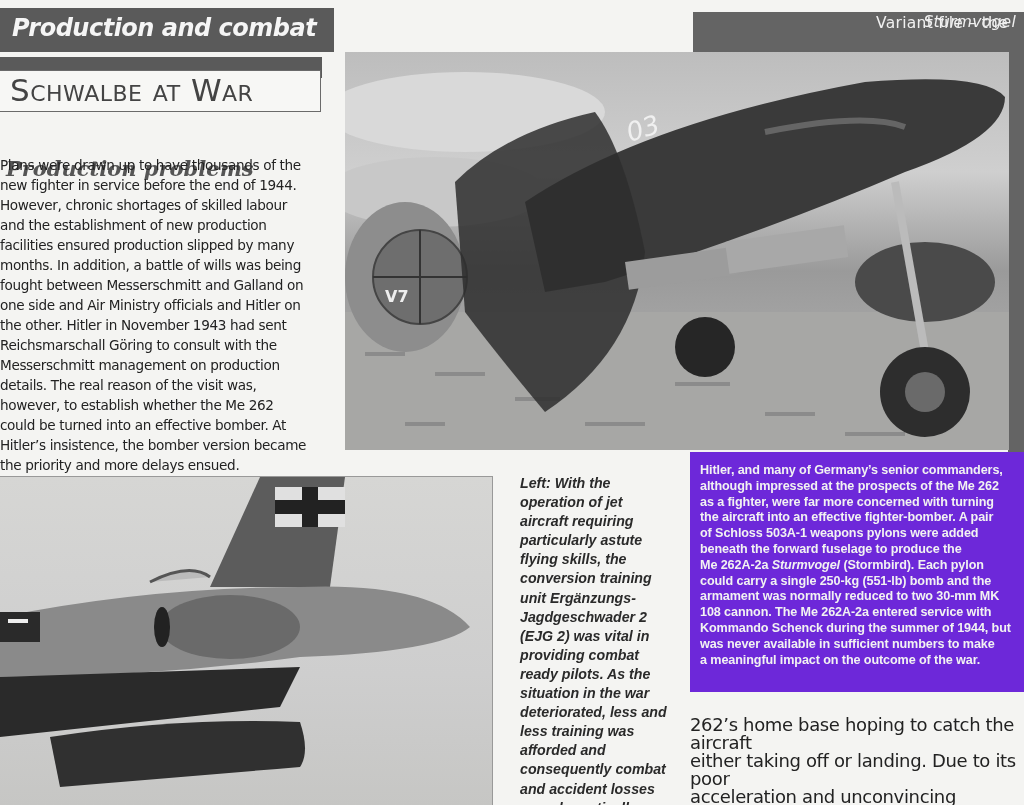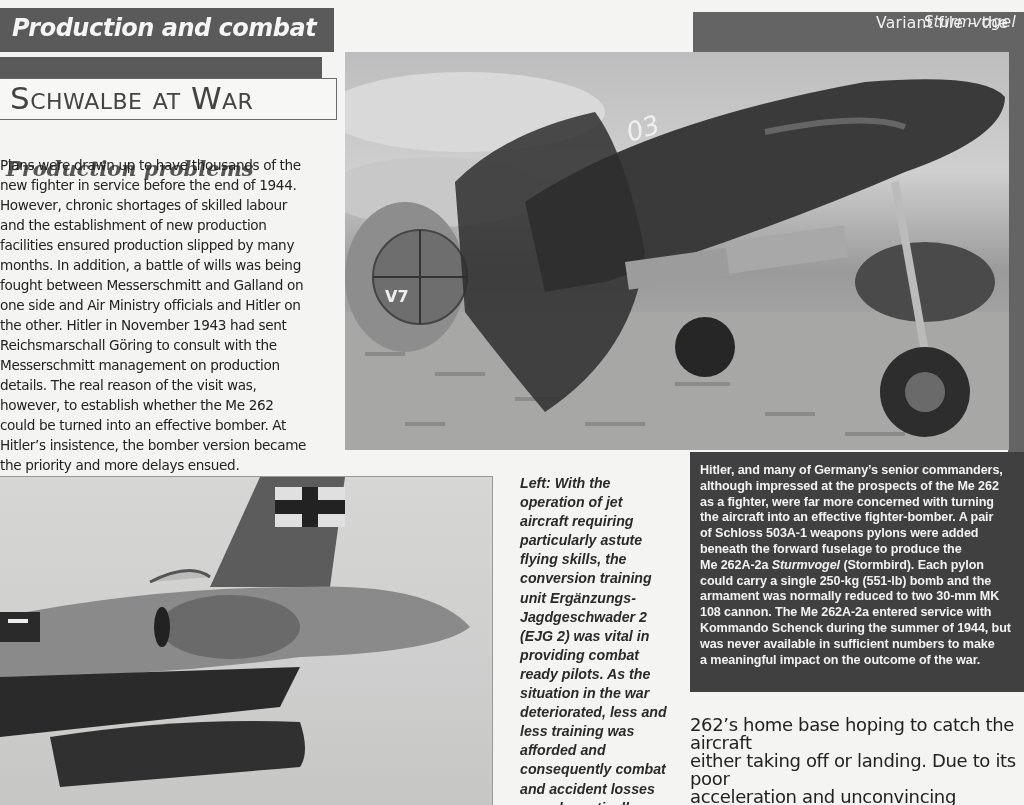--- a/index.html
+++ b/index.html
@@ -18,22 +18,22 @@
     }
     .section-bar span {
       position: absolute; left: 12px; top: 6px;
       font-family: "DejaVu Sans", sans-serif; font-weight: bold; font-style: italic;
       font-size: 24px; color: #f5f5f5; letter-spacing: -0.5px;
     }
     .section-strip {
       left: 0; top: 57px; width: 322px; height: 21px; background: #5a5a5a;
     }
     .title-box {
-      left: 0; top: 78px; width: 320px; height: 40px;
-      border: 1px solid #6a6a6a; border-left: none; background: #f7f7f5; padding-left: 16px;
+      left: 0; top: 70px; width: 320px; height: 40px;
+      border: 1px solid #6a6a6a; border-left: none; background: #f7f7f5;
     }
     .title-box span {
       position: absolute; left: 10px; top: 1px;
       font-family: "DejaVu Sans", sans-serif; font-size: 31px; color: #444;
       font-variant: small-caps; letter-spacing: 0.5px;
     }
     .subhead {
       left: 6px; top: 124px;
       font-family: "DejaVu Serif", serif; font-weight: bold; font-style: italic;
       font-size: 21px; color: #555; margin-top: 32px;
@@ -76,21 +76,21 @@
 
     
     .caption {
       left: 520px; top: 474px; width: 160px;
       font-family: "Liberation Sans", sans-serif; font-weight: bold; font-style: italic;
       font-size: 14.2px; line-height: 19.1px; color: #2a2a2a; white-space: pre-line;
     }
 
     
     .grey-box {
-      left: 690px; top: 452px; width: 334px; height: 240px; background: #404040;
+      left: 690px; top: 452px; width: 334px; height: 240px; background: #6d28d9;
     }
     .grey-box .txt {
       position: absolute; left: 10px; top: 11px; width: 322px;
       font-family: "Liberation Sans", sans-serif; font-weight: bold;
       font-size: 12.6px; line-height: 15.8px; color: #f2f2f2; white-space: pre-line;
       letter-spacing: -0.1px;
     }
     .grey-box em { font-style: italic; }
 
     .body-right {

